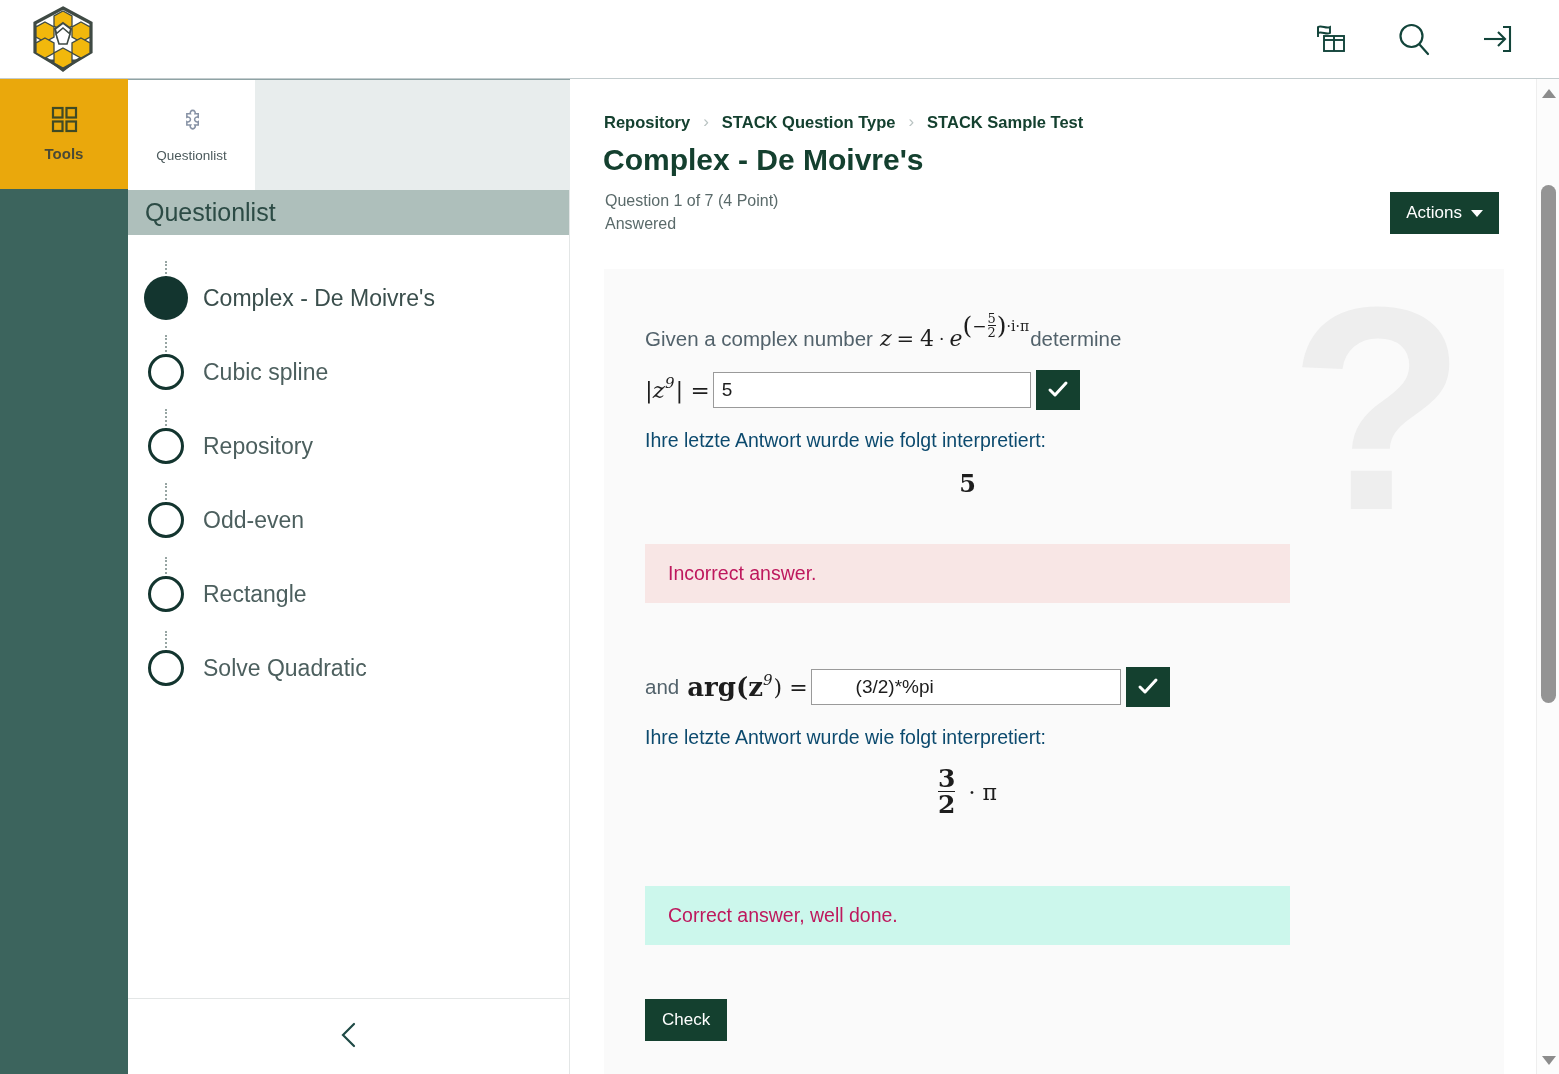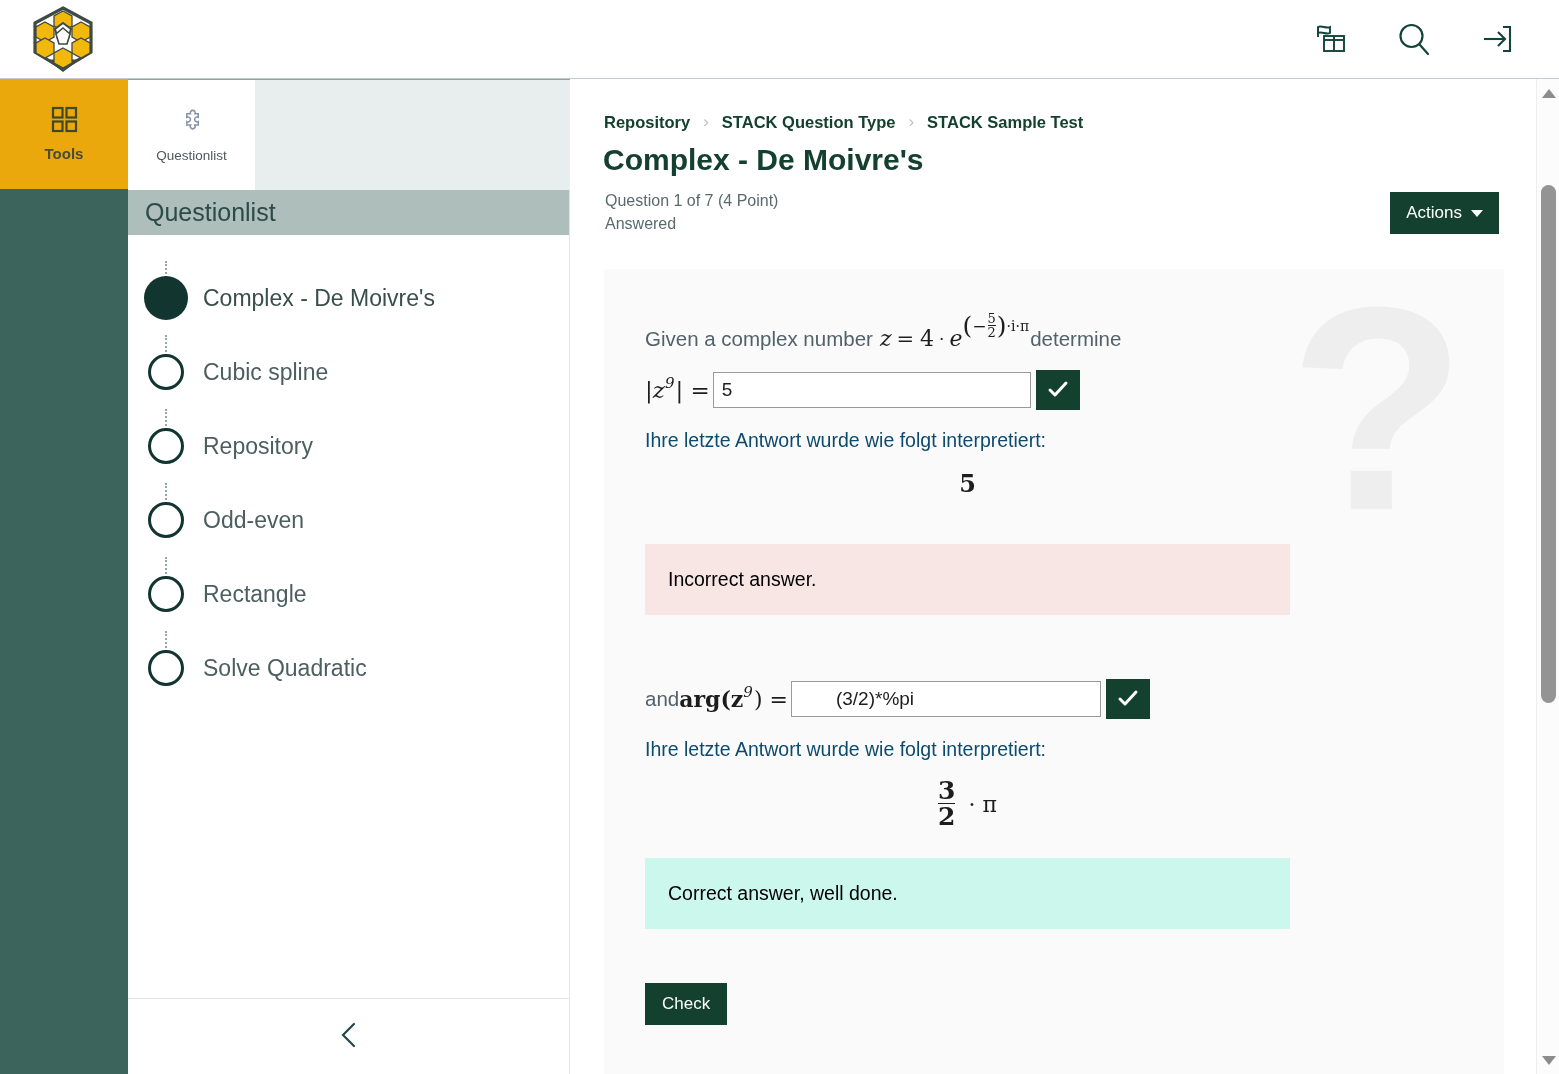--- a/index.html
+++ b/index.html
@@ -114,24 +114,24 @@
     height: 36px; border: 1px solid #9a9a9a; background: #ffffff;
     font-size: 19px; color: #1d1d1d; padding: 0 8px; font-family: "Liberation Sans", sans-serif;
   }
   .vbtn {
     width: 44px; height: 40px; background: #14402f; margin-left: 5px;
     display: flex; align-items: center; justify-content: center; cursor: pointer; border: none;
   }
   .interp { margin-top: 19px; font-size: 19.5px; color: #0c4a6e; }
   .rendered { margin-top: 17px; text-align: center; width: 645px; font-family: "DejaVu Serif", serif; color: #1d1d1d; }
   .fbox {
-    width: 645px; padding: 24px 23px; font-size: 19.5px; color: #000000;
+    width: 645px; padding: 18px 23px; font-size: 19.5px; color: #be185d;
   }
   .fbox.wrong { background: #f8e6e5; margin-top: 46px; }
-  .fbox.right { background: #ccf7ec; margin-top: 28px; }
+  .fbox.right { background: #ccf7ec; margin-top: 68px; }
   .checkbtn {
     margin-top: 54px; background: #14402f; color: #ffffff; border: none;
     font-size: 17px; padding: 11px 17px; cursor: pointer;
   }
 
   .frac { display: inline-block; vertical-align: middle; text-align: center; font-size: 26px; }
   .frac .num { display: block; line-height: 1.0; }
   .frac .den { display: block; border-top: 1.6px solid #1d1d1d; line-height: 1.05; }
 
   
@@ -331,21 +331,21 @@
 
         <div class="interp">Ihre letzte Antwort wurde wie folgt interpretiert:</div>
         <div class="rendered" style="font-size:24px;font-weight:bold">5</div>
 
         <div class="fbox wrong">Incorrect answer.</div>
 
         
         <div class="ansrow" style="margin-top:64px">
           <span class="lead">
             <span>and</span>
-              <span class="mathserif" style="font-weight:bold;font-size:22px;">arg(z</span>
+              <span class="mathserif" style="font-weight:bold;font-size:26px;margin-left:8px">arg(z</span>
               <span class="mathserif" style="font-size:15px;position:relative;top:-7px;font-style:italic">9</span>
               <span class="mathserif" style="font-size:22px;margin-left:1px">) =</span>
           </span>
           <input class="inputbox" style="width: 310px; padding-left: 44px;" value="(3/2)*%pi">
           <button class="vbtn">
             <span>
               <svg width="22" height="20" viewBox="0 0 22 20" fill="none" stroke="#ffffff" stroke-width="3" stroke-linecap="round" stroke-linejoin="round">
                 <polyline points="3,11 8,16 19,4"></polyline>
               </svg>
             </span>

